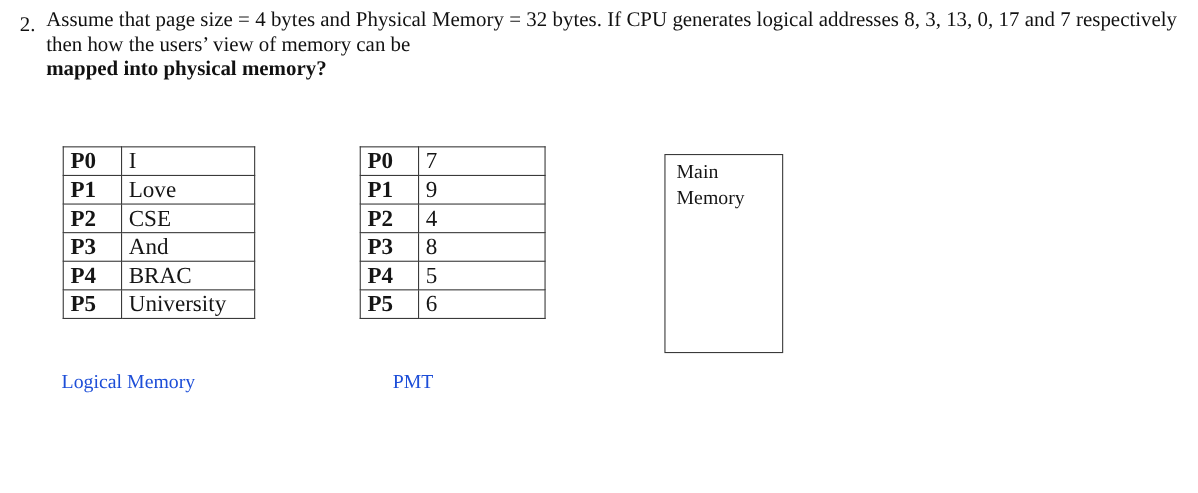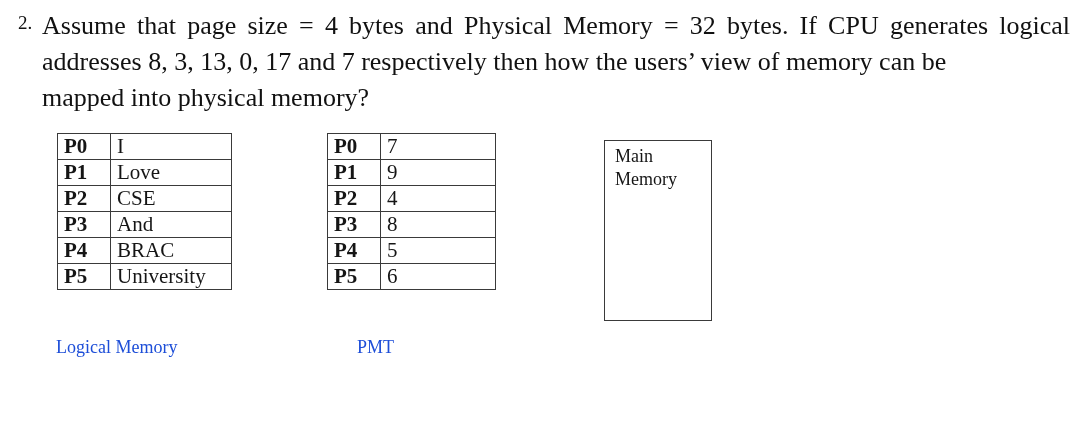--- a/index.html
+++ b/index.html
@@ -29,29 +29,30 @@
     position: absolute;
     left: 4px;
     top: 4px;
     font-size: 19px;
     line-height: 30px;
     color: #111111;
   }
   .q-text {
     margin-left: 28px;
     width: 1028px;
-    font-size: 26px;
-    line-height: 36px;
+    font-size: 19px;
+    line-height: 22px;
     text-align: justify;
     text-justify: inter-word;
     color: #111111;
     padding-top: 4px;
   }
   .q-text .lastline {
     display: block;
+    font-weight: bold;
   }
 
   
   .mem-table {
     position: absolute;
     border-collapse: collapse;
     background: #ffffff;
     font-size: 21px;
     color: #151515;
   }

